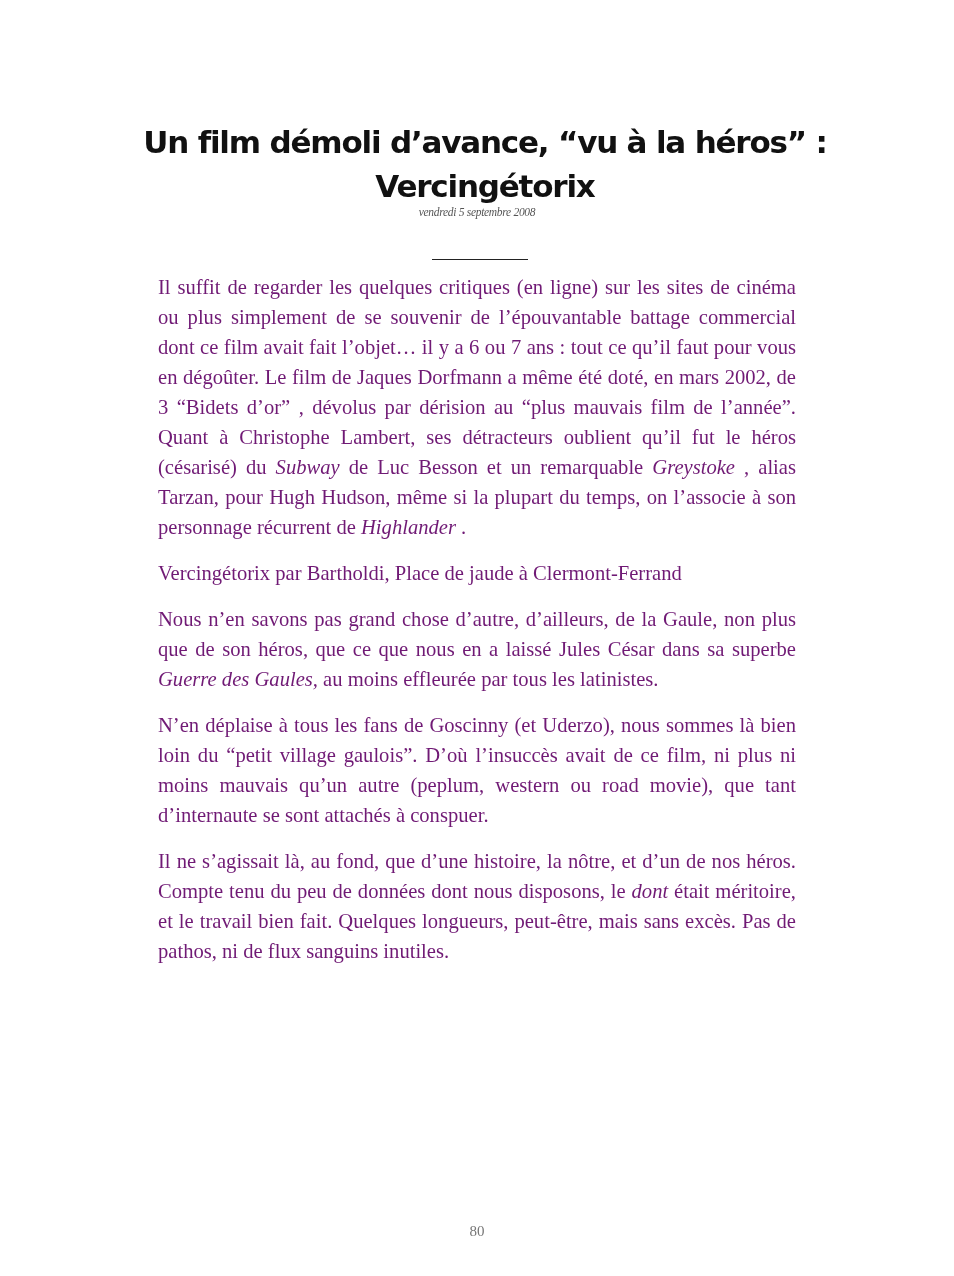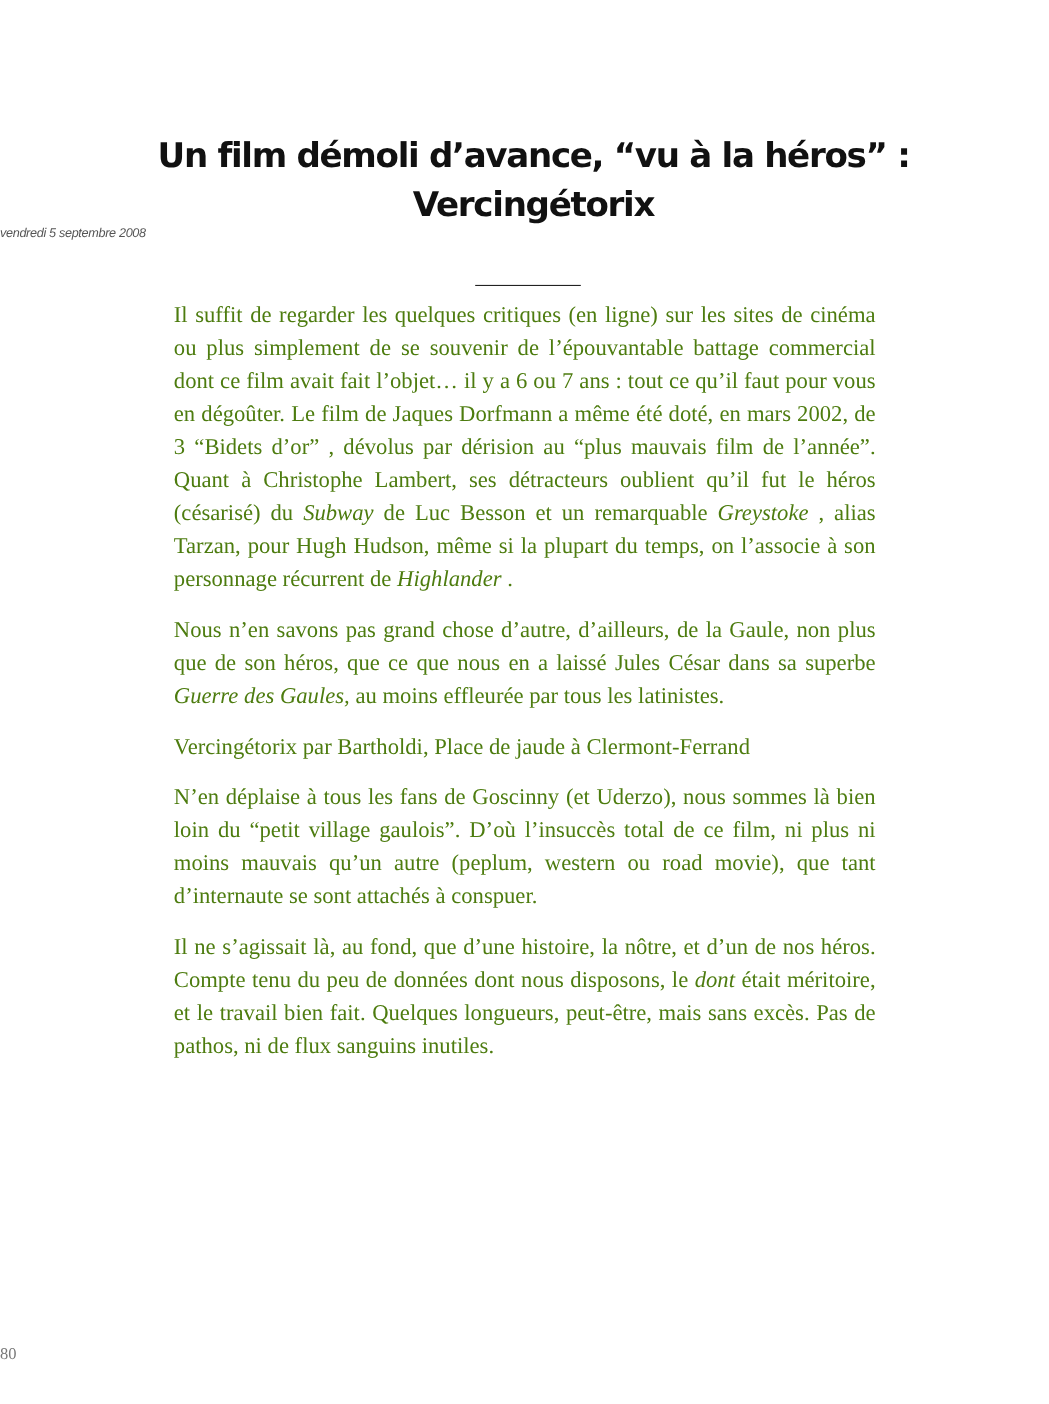--- a/index.html
+++ b/index.html
@@ -5,48 +5,48 @@
   html, body { margin: 0; padding: 0; background: #ffffff; }
   body { width: 954px; height: 1276px; position: relative; overflow: hidden; }
   .page { position: absolute; left: 0; top: 0; width: 954px; height: 1276px; }
   .title {
     position: absolute; left: 120px; width: 730px; top: 120px;
     font-family: "DejaVu Sans", sans-serif; font-weight: bold;
     font-size: 31px; line-height: 44px; letter-spacing: -1.2px;
     text-align: center; color: #111111; margin: 0;
   }
   .date {
-    position: absolute; left: 0; width: 954px; top: 206px; 
-    font-family: Liberation Sans, sans-serif; font-style: italic; font-size: 11.5px;
+    position: absolute; left: 0; width: 954px; top: 206px; text-align: center;
+    font-family: Liberation Serif, serif; font-style: italic; font-size: 11.5px;
     color: #555555; letter-spacing: -0.3px;
   }
   .sep {
     position: absolute; left: 432px; top: 259px; width: 96px; height: 0;
     border-top: 1px solid #222222;
   }
   .body {
     position: absolute; left: 158px; top: 272px; width: 638px;
     font-family: "Liberation Serif", serif; font-size: 20.6px;
-    line-height: 30px; color: #4d7c0f; text-align: justify;
+    line-height: 30px; color: #701a75; text-align: justify;
   }
   .body p { margin: 0 0 16px 0; }
   .body em { font-style: italic; }
   .pagenum {
-    position: absolute; left: 0; width: 954px; top: 1223px; 
+    position: absolute; left: 0; width: 954px; top: 1223px; text-align: center;
     font-family: "Liberation Serif", serif; font-size: 15px; color: #777777;
   }
 </style>
 </head>
 <body>
 
 <div class="page">
   <h1 class="title">Un film démoli d’avance, “vu à la héros” : Vercingétorix</h1>
   <div class="date">vendredi 5 septembre 2008</div>
   <div class="sep"></div>
   <div class="body" id="article-body">
       <p><span>Il suffit de regarder les quelques critiques (en ligne) sur les sites de cinéma ou plus simplement de se souvenir de l’épouvantable battage commercial dont ce film avait fait l’objet… il y a 6 ou 7 ans : tout ce qu’il faut pour vous en dégoûter. Le film de Jaques Dorfmann a même été doté, en mars 2002, de 3 “Bidets d’or” , dévolus par dérision au “plus mauvais film de l’année”. Quant à Christophe Lambert, ses détracteurs oublient qu’il fut le héros (césarisé) du </span><em>Subway</em><span> de Luc Besson et un remarquable </span><em>Greystoke</em><span> , alias Tarzan, pour Hugh Hudson, même si la plupart du temps, on l’associe à son personnage récurrent de </span><em>Highlander</em><span> .</span></p>
+      <p><span>Vercingétorix par Bartholdi, Place de jaude à Clermont-Ferrand</span></p>
       <p><span>Nous n’en savons pas grand chose d’autre, d’ailleurs, de la Gaule, non plus que de son héros, que ce que nous en a laissé Jules César dans sa superbe </span><em>Guerre des Gaules,</em><span> au moins effleurée par tous les latinistes.</span></p>
-      <p><span>Vercingétorix par Bartholdi, Place de jaude à Clermont-Ferrand</span></p>
-      <p><span>N’en déplaise à tous les fans de Goscinny (et Uderzo), nous sommes là bien loin du “petit village gaulois”. D’où l’insuccès total de ce film, ni plus ni moins mauvais qu’un autre (peplum, western ou road movie), que tant d’internaute se sont attachés à conspuer.</span></p>
+      <p><span>N’en déplaise à tous les fans de Goscinny (et Uderzo), nous sommes là bien loin du “petit village gaulois”. D’où l’insuccès avait de ce film, ni plus ni moins mauvais qu’un autre (peplum, western ou road movie), que tant d’internaute se sont attachés à conspuer.</span></p>
       <p><span>Il ne s’agissait là, au fond, que d’une histoire, la nôtre, et d’un de nos héros. Compte tenu du peu de données dont nous disposons, le </span><em>dont</em><span> était méritoire, et le travail bien fait. Quelques longueurs, peut-être, mais sans excès. Pas de pathos, ni de flux sanguins inutiles.</span></p>
     </div>
   <div class="pagenum">80</div>
 </div>
 
 </body></html>

